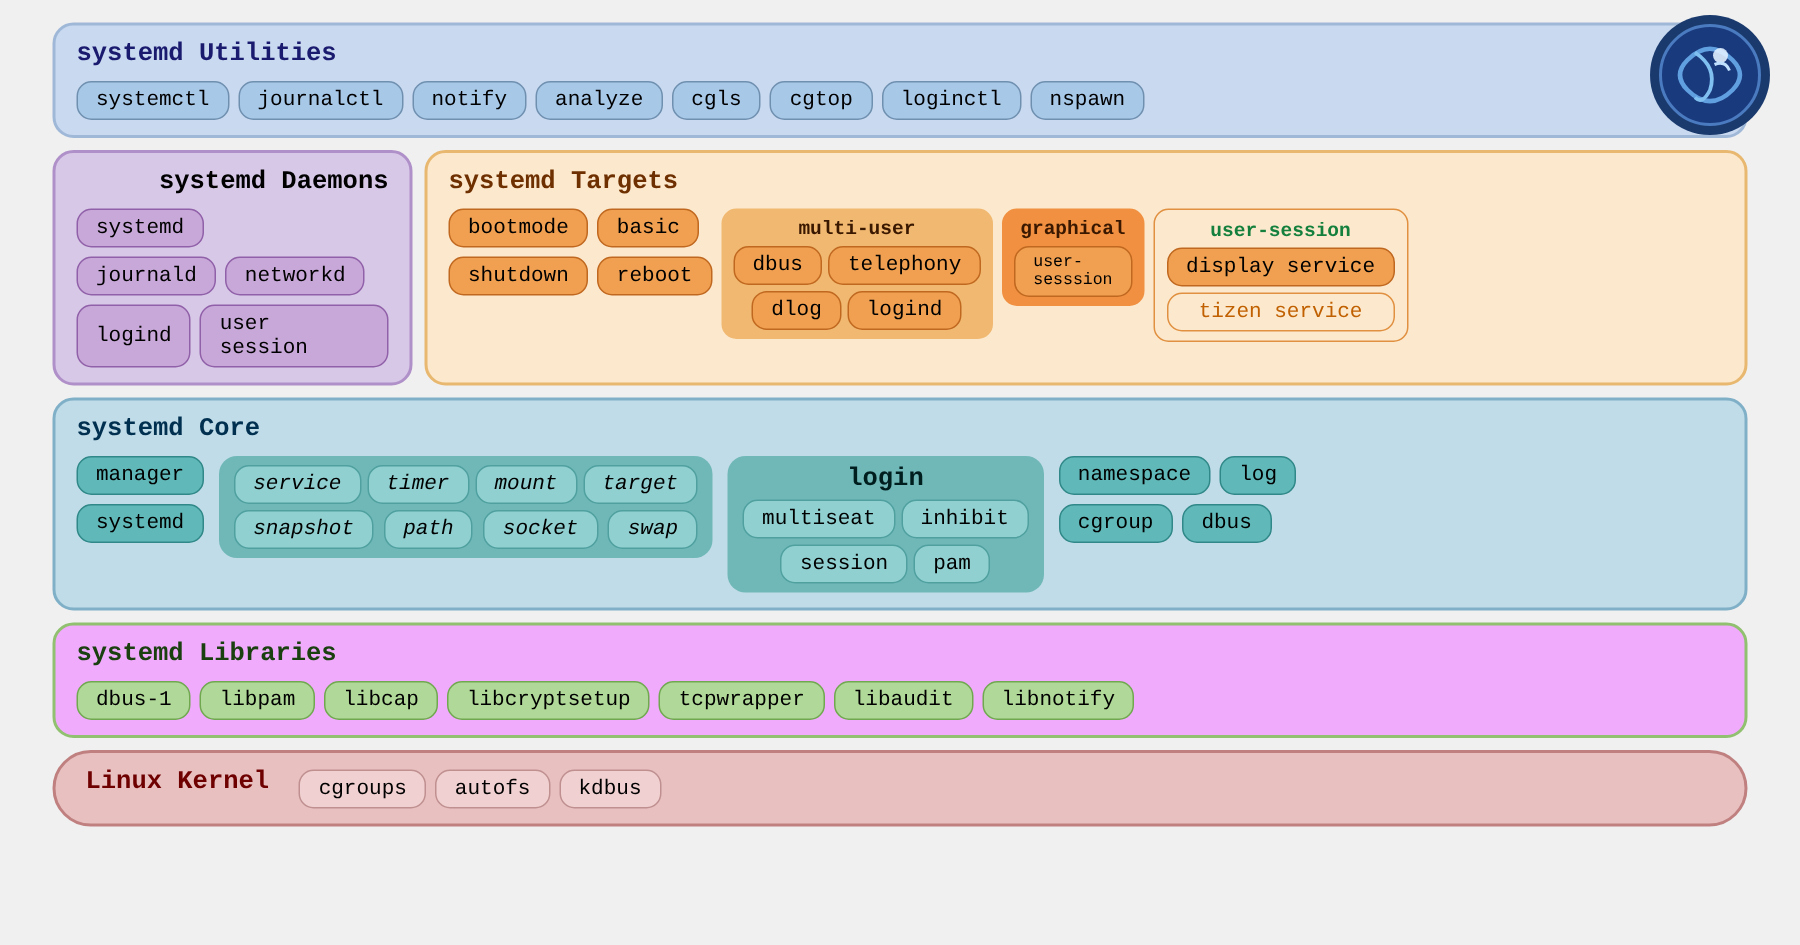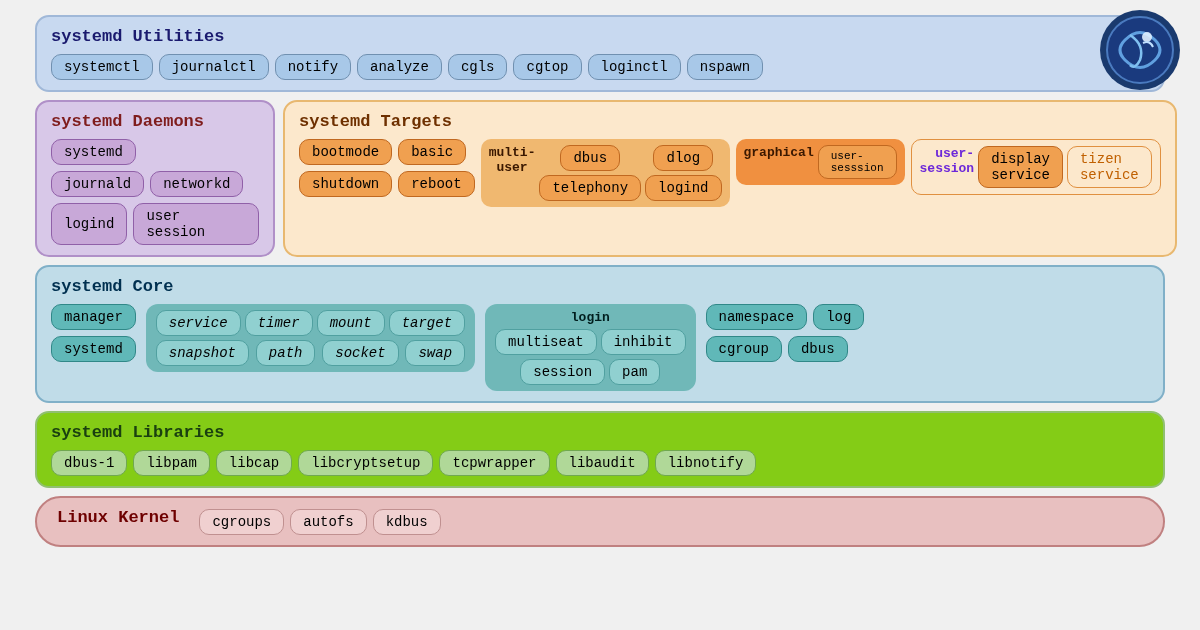--- a/index.html
+++ b/index.html
@@ -43,41 +43,41 @@
       gap: 8px;
     }
     .daemons-section {
       background: #d8c8e8;
       border: 2px solid #b090c8;
       border-radius: 14px;
       padding: 10px 14px;
       width: 240px;
       flex-shrink: 0;
     }
-    .daemons-section .section-title { color: #7f1d1d; }
+    .daemons-section .section-title { color: #000000; text-align: right; }
 
     .targets-section {
       background: #fce8cc;
       border: 2px solid #e8b870;
       border-radius: 14px;
       padding: 10px 14px;
       flex: 1;
     }
     .targets-section .section-title { color: #6e3000; }
 
     
     .core-section {
       background: #c0dce8;
       border: 2px solid #80b0c8;
     }
     .core-section .section-title { color: #003050; }
 
     
     .libraries-section {
-      background: #84cc16;
+      background: #f0abfc;
       border: 2px solid #90c070;
     }
     .libraries-section .section-title { color: #1a4010; }
 
     
     .kernel-section {
       background: #e8c0c0;
       border: 2px solid #c08080;
       border-radius: 30px;
       padding: 10px 20px;
@@ -164,20 +164,21 @@
       display: flex;
       flex-direction: column;
       gap: 6px;
       justify-content: flex-end;
     }
     .target-group {
       background: #f0b870;
       border-radius: 10px;
       padding: 6px 8px;
       display: flex;
+      flex-direction: column;
       gap: 4px;
     }
     .target-group-label {
       font-size: 13px;
       font-weight: bold;
       text-align: center;
       color: #3a1800;
     }
     .target-group-chips {
       display: flex;
@@ -226,21 +227,21 @@
     }
     .core-login-box {
       background: #70b8b8;
       border-radius: 12px;
       padding: 6px 10px;
       display: flex;
       flex-direction: column;
       gap: 4px;
     }
     .core-login-label {
-      font-size: 13px;
+      font-size: 17px;
       font-weight: bold;
       text-align: center;
       color: #001e1e;
     }
     .core-login-chips {
       display: flex;
       gap: 4px;
       justify-content: center;
     }
     .core-right-col {
@@ -344,21 +345,21 @@
             <span class="chip chip-orange">logind</span>
           </div>
         </div>
 
         <div class="target-group target-graphical">
           <div class="target-group-label">graphical</div>
           <span class="chip chip-orange" style="font-size:11px;">user-<br>sesssion</span>
         </div>
 
         <div class="target-group target-user-session">
-          <div class="target-group-label" style="color:#6d28d9;text-align:right;">user-session</div>
+          <div class="target-group-label" style="color:#15803d;">user-session</div>
           <span class="chip chip-orange">display service</span>
           <span class="chip chip-orange-outline">tizen service</span>
         </div>
       </div>
     </div>
   </div>
 
   <div class="section core-section">
     <div class="section-title">systemd Core</div>
     <div class="core-inner">

